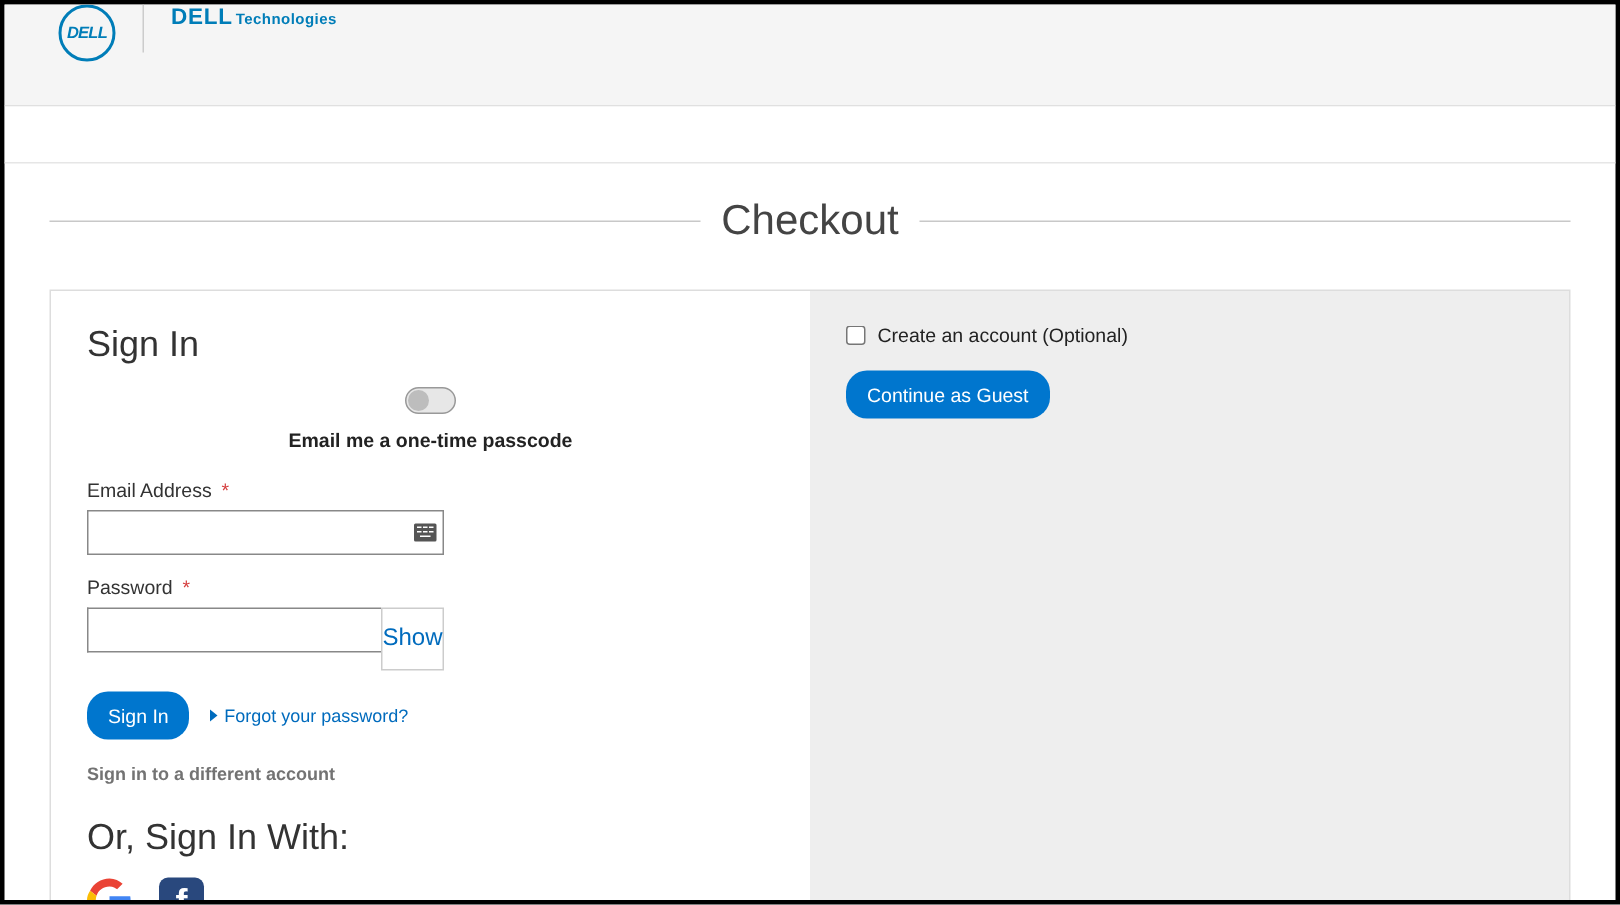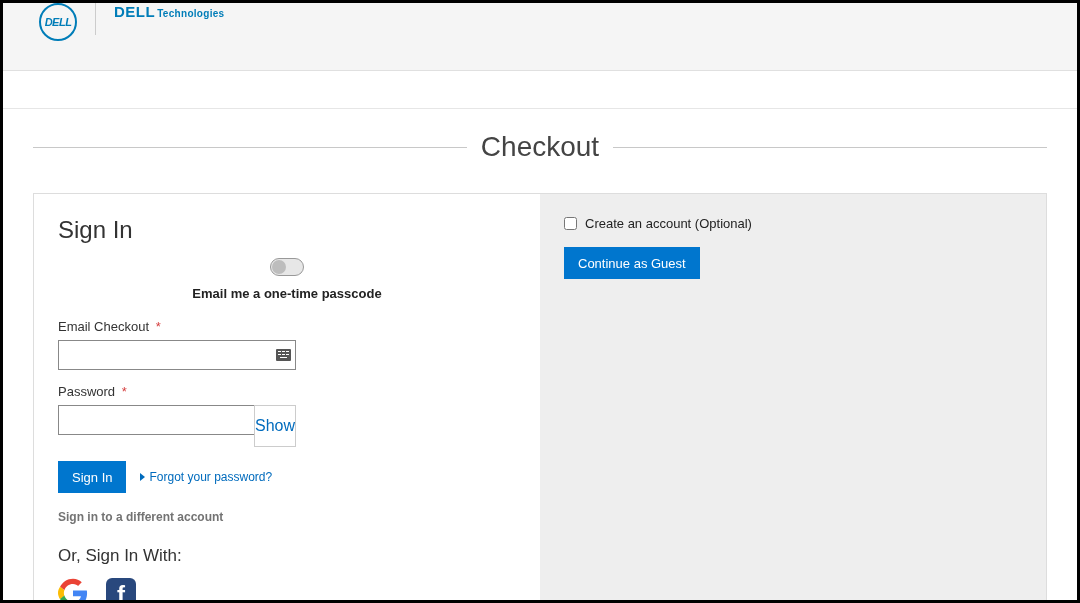--- a/index.html
+++ b/index.html
@@ -178,21 +178,21 @@
     display: flex;
     align-items: center;
     gap: 14px;
     margin-top: 4px;
     margin-bottom: 14px;
   }
   .btn-primary {
     background: #0076ce;
     color: #fff;
     border: none;
-    border-radius: 0;
+    border-radius: 14px;
     height: 32px;
     padding: 0 14px;
     font-size: 13px;
     cursor: pointer;
   }
   .fpw {
     display: flex;
     align-items: center;
     gap: 4px;
     color: #006bbd;
@@ -207,21 +207,21 @@
   }
   .alt-link {
     color: #737373;
     font-size: 12px;
     font-weight: 600;
     text-decoration: none;
     display: inline-block;
     margin-bottom: 22px;
   }
   .or-heading {
-    font-size: 17px;
+    font-size: 24px;
     color: #333;
     font-weight: 400;
     margin-bottom: 12px;
   }
   .social-row { display: flex; gap: 18px; }
   .gbtn, .fbtn { width: 30px; height: 30px; cursor: pointer; }
   .gbtn svg { width: 30px; height: 30px; }
   .fbtn {
     background: #29487d;
     border-radius: 6px;
@@ -280,21 +280,21 @@
 
     <div class="toggle-row">
       <div class="toggle">
         <div class="knob"></div>
       </div>
       <span class="toggle-label">Email me a one-time passcode</span>
     </div>
 
     <div class="field">
       <label>
-        <span>Email Checkout</span>
+        <span>Email Address</span>
         <span class="req">*</span>
       </label>
       <div class="email-wrap">
         <input type="text" style="">
         <div class="kbd-icon"></div>
       </div>
     </div>
 
     <div class="field">
       <label>

